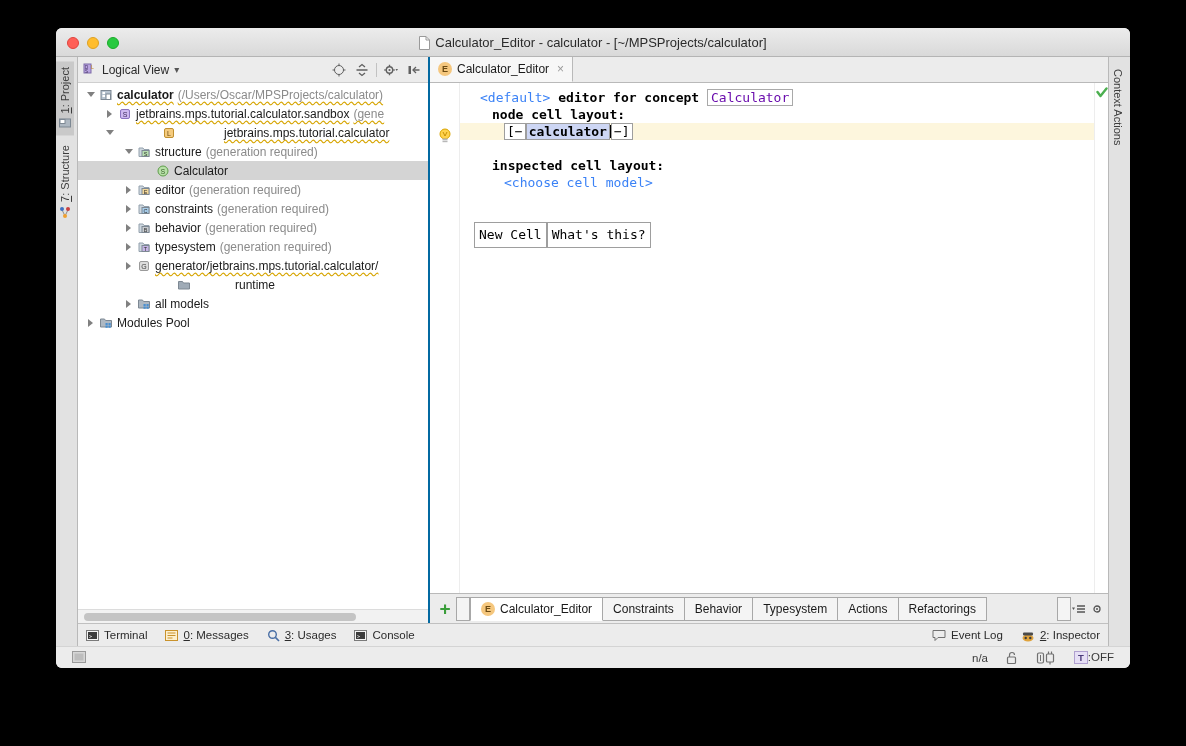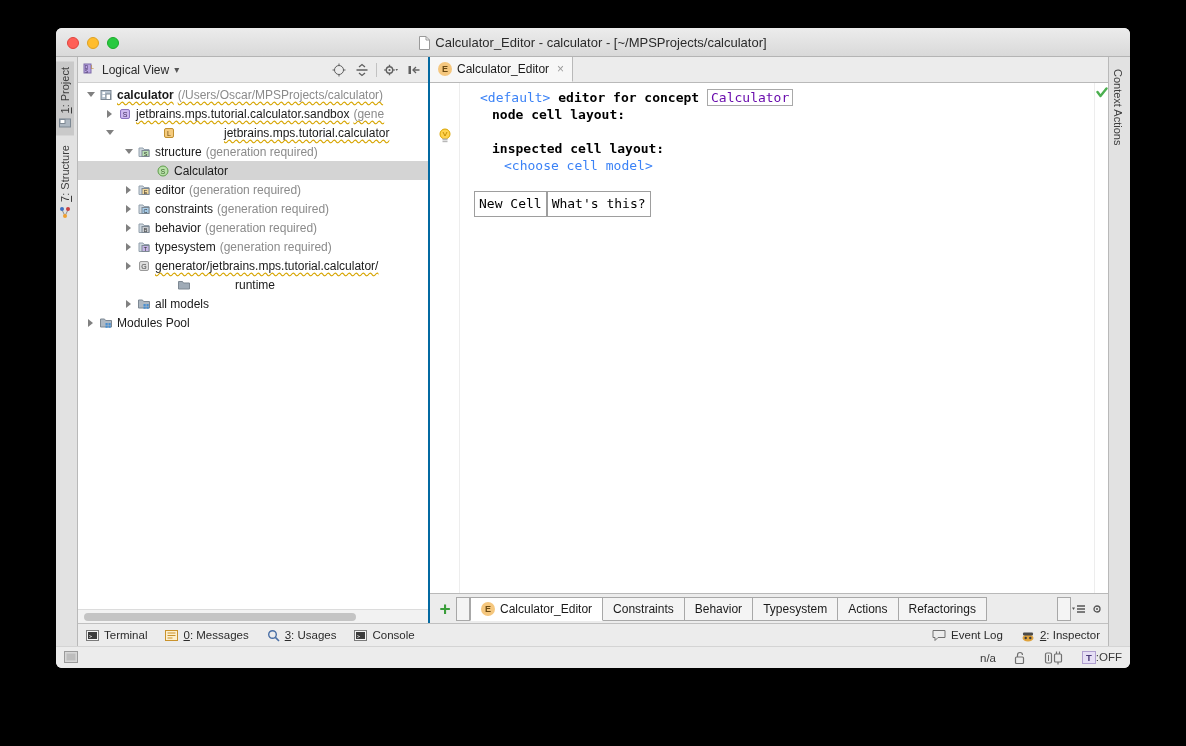--- a/index.html
+++ b/index.html
@@ -305,20 +305,21 @@
     vertical-align: -2px;
   }
   .btnbox {
     display: inline-block;
     border: 1px solid #9e9e9e;
     background: #ffffff;
     padding: 1px 4px;
     font-family: "DejaVu Sans Mono", monospace;
     font-size: 13px;
     cursor: default;
+    margin-top: 14px;
   }
   #inspect-strip {
     width: 14px; flex: 0 0 14px;
     background: #ffffff;
     border-left: 1px solid #ededed;
     padding-top: 4px;
     display: flex; justify-content: center;
   }
 
   
@@ -378,21 +379,21 @@
     cursor: default;
   }
   .tool-item u { text-decoration: underline; }
   #toolstrip .tb-spacer { flex: 1 1 auto; }
 
   #statusbar {
     height: 22px; flex: 0 0 22px;
     background: #ececec;
     border-top: 1px solid #d4d4d4;
     display: flex; align-items: center;
-    padding: 0 8px;
+    padding: 0 16px;
     font-size: 11.5px; color: #3a3a3a;
     gap: 18px;
   }
   #statusbar .tb-spacer { flex: 1 1 auto; }
   #status-toggle-box {
     border: 1px solid #b0a0d0;
     background: #e6dff5;
     color: #4a3a7a;
     font-size: 9.5px; font-weight: bold;
     padding: 0 3px;
@@ -701,20 +702,23 @@
             </div>
 
             <div id="code">
               <div class="cline">
                 <span class="gray">&lt;default&gt;</span>
                 <span class="kw">editor for concept</span>
                 <span class="concept-box">Calculator</span>
               </div>
               <div class="cline" style="padding-left:32px">
                 <span class="kw">node cell layout:</span>
+              </div>
+              <div class="cline hl" style="padding-left:44px">
+                <span class="cellbox">[−</span><span class="cellbox sel">calculator</span><span class="caret"></span><span class="cellbox">−]</span>
               </div>
               <div class="cline">&nbsp;</div>
               <div class="cline" style="padding-left:32px">
                 <span class="kw">inspected cell layout:</span>
               </div>
               <div class="cline" style="padding-left:44px">
                 <span class="gray">&lt;choose cell model&gt;</span>
               </div>
               <div class="cline">&nbsp;</div>
               <div class="cline" style="padding-left:14px; height:22px; line-height:22px;">

